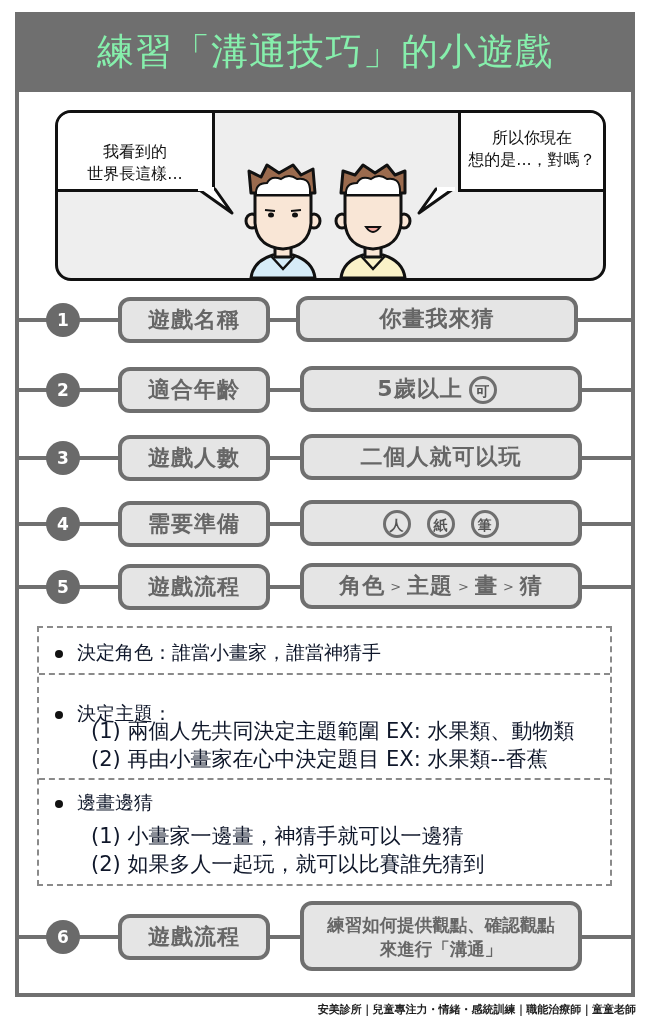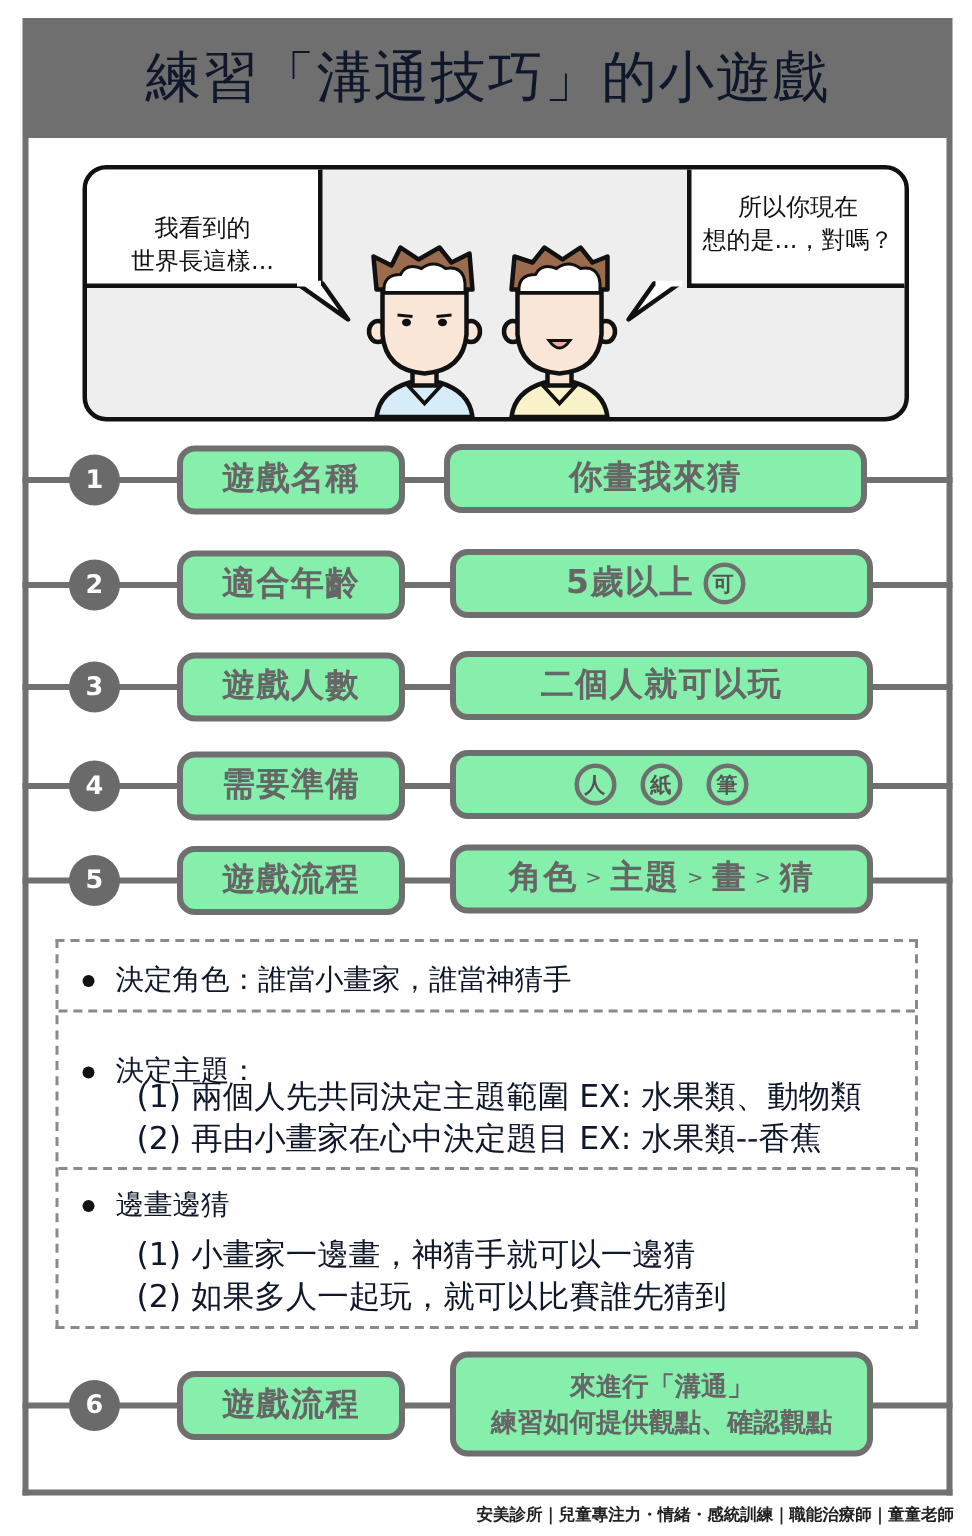--- a/index.html
+++ b/index.html
@@ -1,39 +1,39 @@
 <!DOCTYPE html>
 <html><head>
 <meta charset="utf-8">
 <style>
   html, body { margin:0; padding:0; }
   body { width:648px; height:1024px; background:#ffffff; position:relative; overflow:hidden;
          font-family:"DejaVu Sans", "Liberation Sans", sans-serif; color:#666666; }
   .header { position:absolute; left:15px; top:12px; width:620px; height:80px; background:#6f6f6f; }
   .title { position:absolute; left:0; top:0; width:620px; height:80px; line-height:80px;
-           text-align:center; color:#0f172a; font-size:37px; letter-spacing:1px; }
+           text-align:center; color:#86efac; font-size:37px; letter-spacing:1px; }
   .frame-inner-left { position:absolute; left:15px; top:92px; width:4px; height:905px; background:#707070; }
   .frame-inner-right { position:absolute; left:631px; top:92px; width:4px; height:905px; background:#707070; }
   .frame-bottom { position:absolute; left:15px; top:993px; width:620px; height:4px; background:#707070; }
 
   
   .comic { position:absolute; left:55px; top:110px; width:545px; height:165px;
            background:#eeeeee; border:3px solid #111; border-radius:16px; overflow:hidden; }
   .bubble { position:absolute; background:#ffffff; border:3px solid #111; box-sizing:border-box;
             font-size:16px; color:#111; line-height:22px; text-align:center; }
   .bubble-left { left:-3px; top:-3px; width:160px; height:82px; border-radius:14px 0 0 0; padding-top:28px; }
   .bubble-right { right:-3px; top:-3px; width:148px; height:82px; border-radius:0 14px 0 0; padding-top:14px; }
   .tail { position:absolute; width:0; height:0; }
   .person { position:absolute; bottom:0; }
 
   
   .hline { position:absolute; height:4px; background:#707070; }
   .num { position:absolute; width:34px; height:34px; border-radius:50%; background:#6a6a6a;
          color:#fff; font-weight:bold; font-size:17px; text-align:center; line-height:34px; }
-  .pill { position:absolute; border:4px solid #6f6f6f; border-radius:12px; background:#86efac;
+  .pill { position:absolute; border:4px solid #6f6f6f; border-radius:12px; background:#e5e5e5;
           box-sizing:border-box; text-align:center; color:#666; }
   .label-pill { width:152px; height:46px; line-height:38px; font-size:22px; font-weight:bold; letter-spacing:1px; }
   .value-pill { width:282px; height:46px; line-height:38px; font-size:22px; font-weight:bold; letter-spacing:1px; }
   .circ { display:inline-block; width:28px; height:28px; line-height:24px; border:3px solid #6f6f6f;
           border-radius:50%; font-size:14px; vertical-align:middle; box-sizing:border-box; margin:0 8px;
           color:#555; }
   .arrow { font-size:13px; margin:0 5px; vertical-align:middle; font-weight:normal; }
 
   
   .dashbox { position:absolute; left:37px; top:626px; width:575px; height:260px;
@@ -148,17 +148,17 @@
     <div class="bullet-line" style="top:10px;text-align:right;"><span class="dot"></span><span>邊畫邊猜</span></div>
     <div class="sub-line" style="top:42px;">(1) 小畫家一邊畫，神猜手就可以一邊猜</div>
     <div class="sub-line" style="top:70px;">(2) 如果多人一起玩，就可以比賽誰先猜到</div>
   </div>
 </div>
 
 <div class="hline" style="left:15px;top:935px;width:620px;"></div>
 <div class="num" style="left:46px;top:920px;">6</div>
 <div class="pill label-pill" style="left:118px;top:914px;">遊戲流程</div>
 <div class="pill" style="left:300px;top:901px;width:282px;height:70px;font-size:17.5px;font-weight:bold;line-height:24px;padding-top:8px;">
+  <div>練習如何提供觀點、確認觀點</div>
   <div>來進行「溝通」</div>
-  <div>練習如何提供觀點、確認觀點</div>
 </div>
 
 <div class="footer">安美診所｜兒童專注力・情緒・感統訓練｜職能治療師｜童童老師</div>
 
 </body></html>

